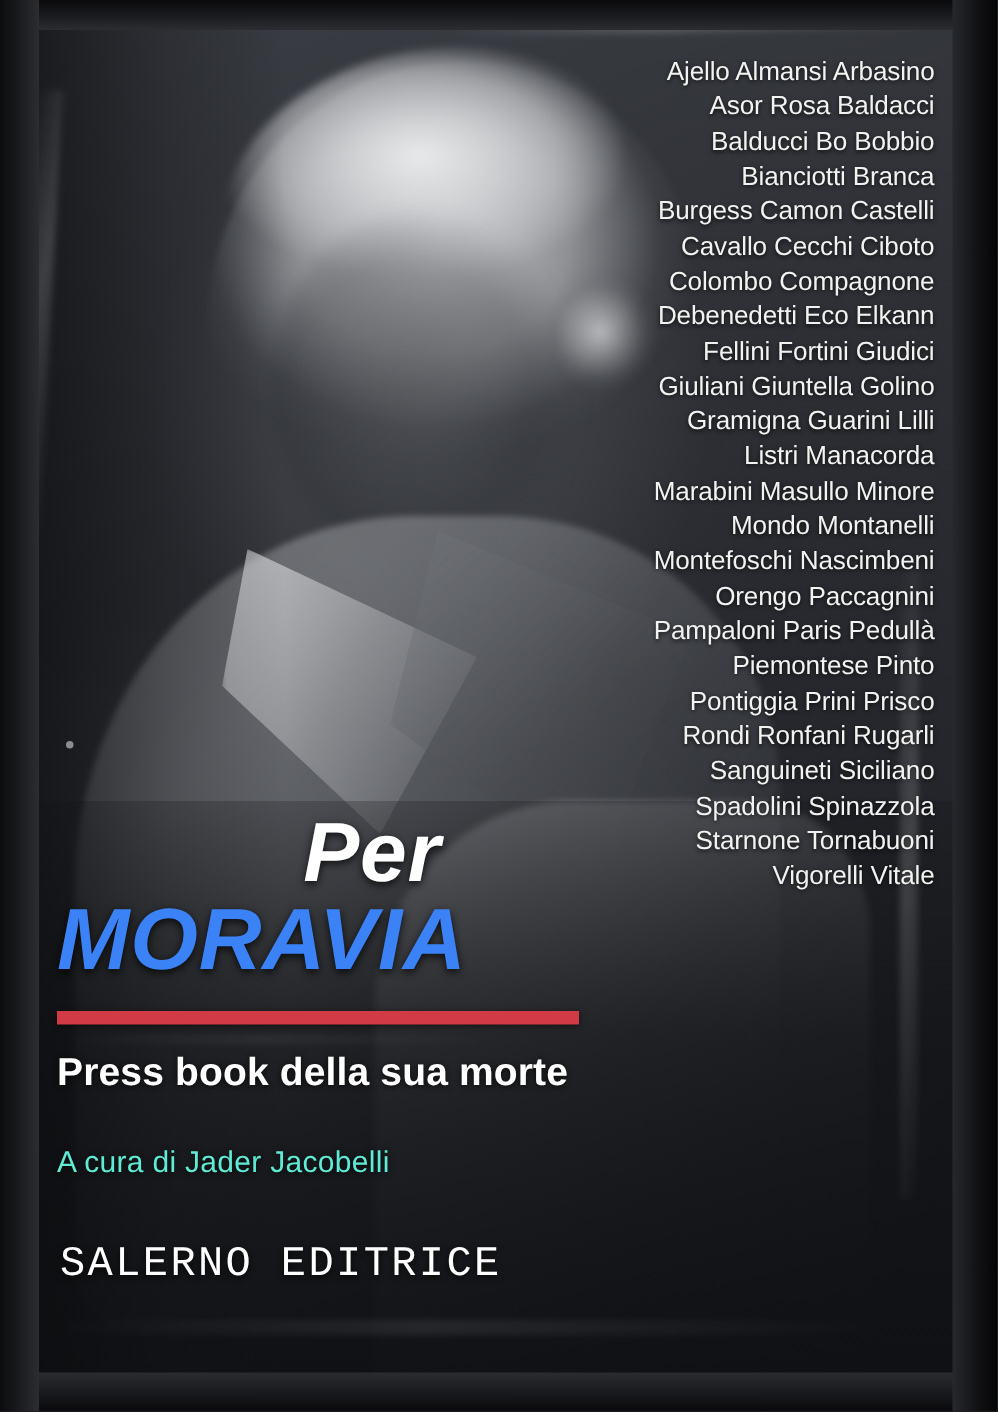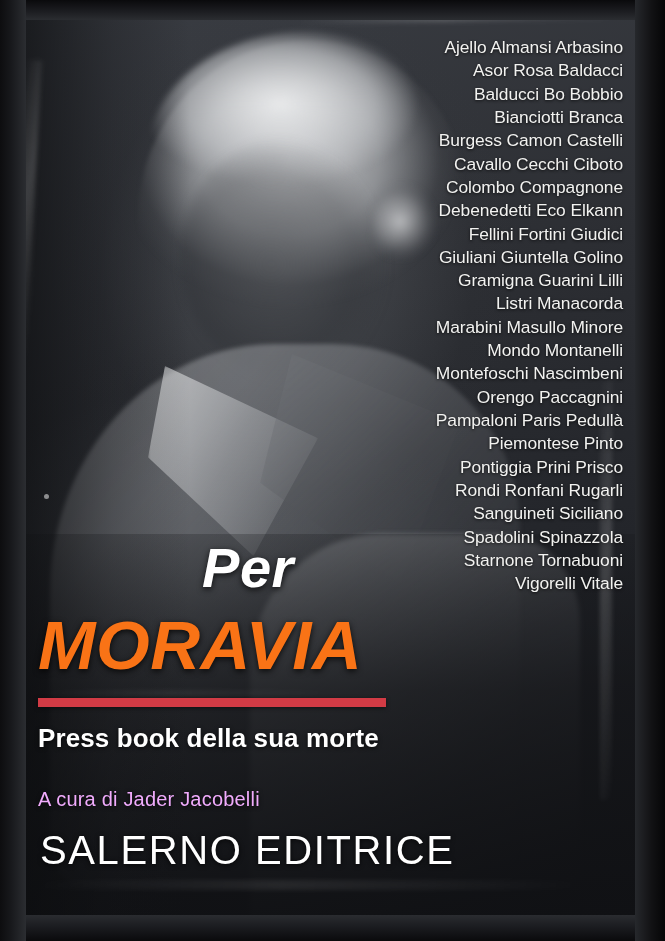--- a/index.html
+++ b/index.html
@@ -194,27 +194,27 @@
     font-family: "Liberation Sans", sans-serif;
     font-weight: bold;
     font-style: italic;
     font-size: 56px;
     line-height: 1.0;
     letter-spacing: 0.5px;
     text-shadow: 0 2px 6px rgba(0,0,0,0.8);
     text-align: center;
   }
   .title-line2 {
-    color: #f97316;
+    color: #3b82f6;
     font-family: "Liberation Sans", sans-serif;
     font-weight: bold;
     font-style: italic;
-    font-size: 69px;
+    font-size: 58px;
     line-height: 1.05;
-    margin-top: 14px;
+    margin-top: 1px;
     letter-spacing: 0.5px;
     text-shadow: 0 2px 6px rgba(0,0,0,0.8);
   }
   .rule {
     margin-top: 16px;
     width: 348px;
     height: 9px;
     background: #d23b45;
     box-shadow: 0 1px 4px rgba(0,0,0,0.55);
   }
@@ -222,33 +222,33 @@
     margin-top: 16px;
     color: #ffffff;
     font-family: "Liberation Sans", sans-serif;
     font-weight: bold;
     font-size: 26px;
     letter-spacing: 0.1px;
     text-shadow: 0 1px 4px rgba(0,0,0,0.75);
   }
   .editor {
     margin-top: 34px;
-    color: #f0abfc;
+    color: #5eead4;
     font-family: "Liberation Sans", sans-serif;
     font-size: 20px;
     letter-spacing: 0.2px;
     text-shadow: 0 1px 4px rgba(0,0,0,0.75);
   }
   .publisher {
     position: absolute;
     left: 40px;
     top: 828px;
     color: #ffffff;
-    font-family: Liberation Sans, sans-serif;
-    font-size: 40px;
+    font-family: Liberation Mono, monospace;
+    font-size: 28px;
     letter-spacing: 1.6px;
     z-index: 20;
     text-shadow: 0 1px 5px rgba(0,0,0,0.8);
   }
   .speck {
     position: absolute;
     width: 5px; height: 5px;
     border-radius: 50%;
     background: rgba(235,235,235,0.55);
     z-index: 22;

